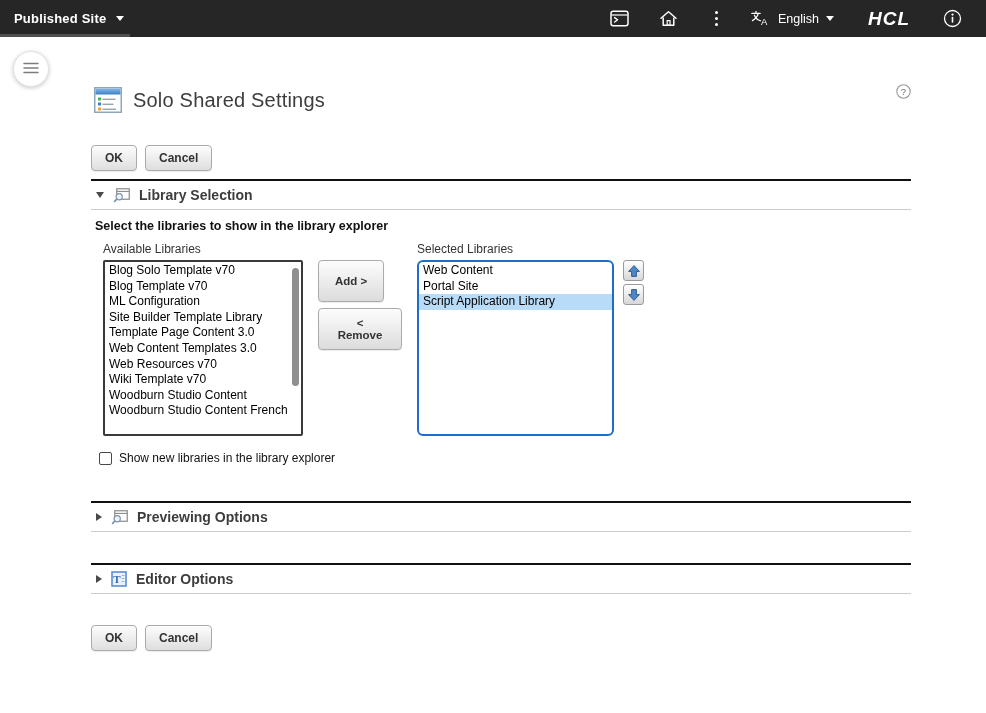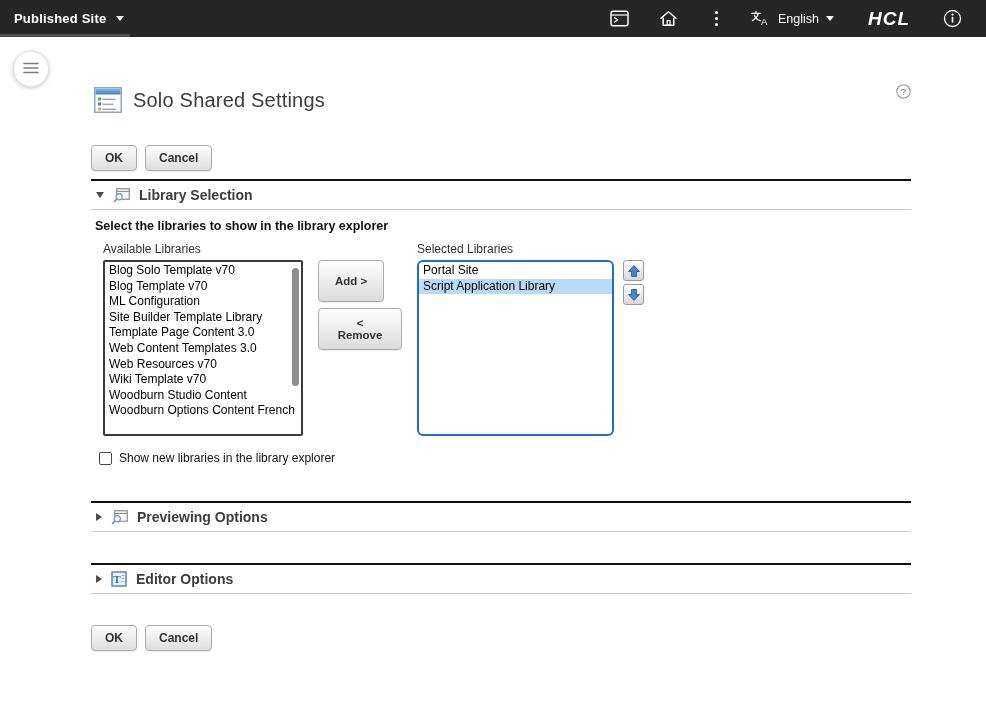--- a/index.html
+++ b/index.html
@@ -282,35 +282,36 @@
             <ul>
               <li>Blog Solo Template v70</li>
               <li>Blog Template v70</li>
               <li>ML Configuration</li>
               <li>Site Builder Template Library</li>
               <li>Template Page Content 3.0</li>
               <li>Web Content Templates 3.0</li>
               <li>Web Resources v70</li>
               <li>Wiki Template v70</li>
               <li>Woodburn Studio Content</li>
-              <li>Woodburn Options Content French</li>
+              <li>Woodburn Studio Content French</li>
             </ul>
             <div class="scroll-thumb"></div>
           </div>
         </div>
 
         <div class="col-mid">
           <button class="transfer-btn">Add &gt;</button>
           <button class="transfer-btn">&lt; Remove</button>
         </div>
 
         <div class="col-sel">
           <div class="list-label">Selected Libraries</div>
           <div class="listbox selected-libs">
             <ul>
+              <li>Web Content</li>
               <li>Portal Site</li>
               <li class="highlighted">Script Application Library</li>
             </ul>
           </div>
         </div>
 
         <div class="col-move">
           <button class="move-btn">
             <svg width="14" height="14" viewBox="0 0 14 14">
               <path d="M7 1.6 L12.4 7.4 L9.4 7.4 L9.4 12.4 L4.6 12.4 L4.6 7.4 L1.6 7.4 Z" fill="#4e86c4" stroke="#2d5e97" stroke-width="1" stroke-linejoin="round"></path>

